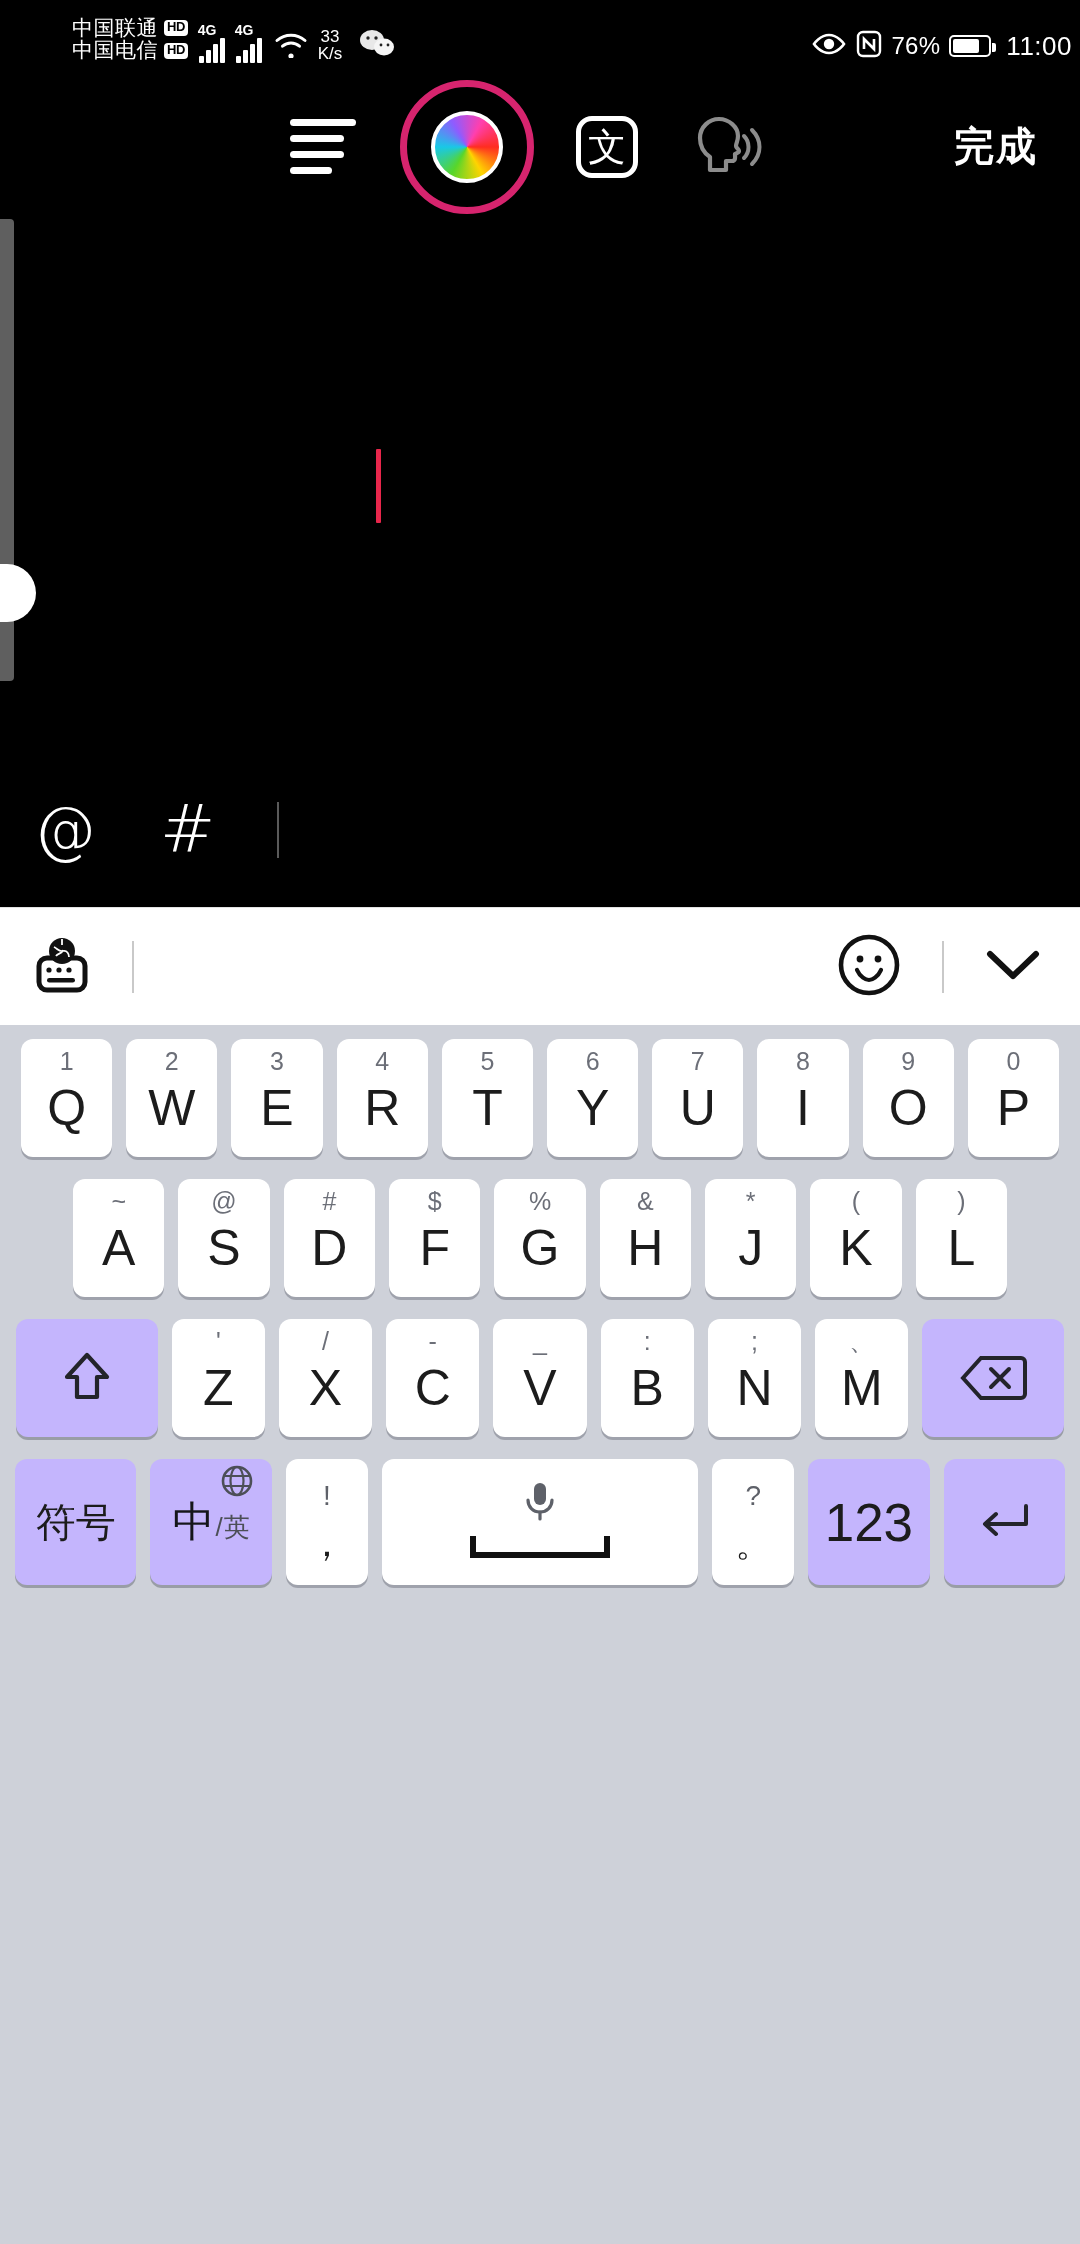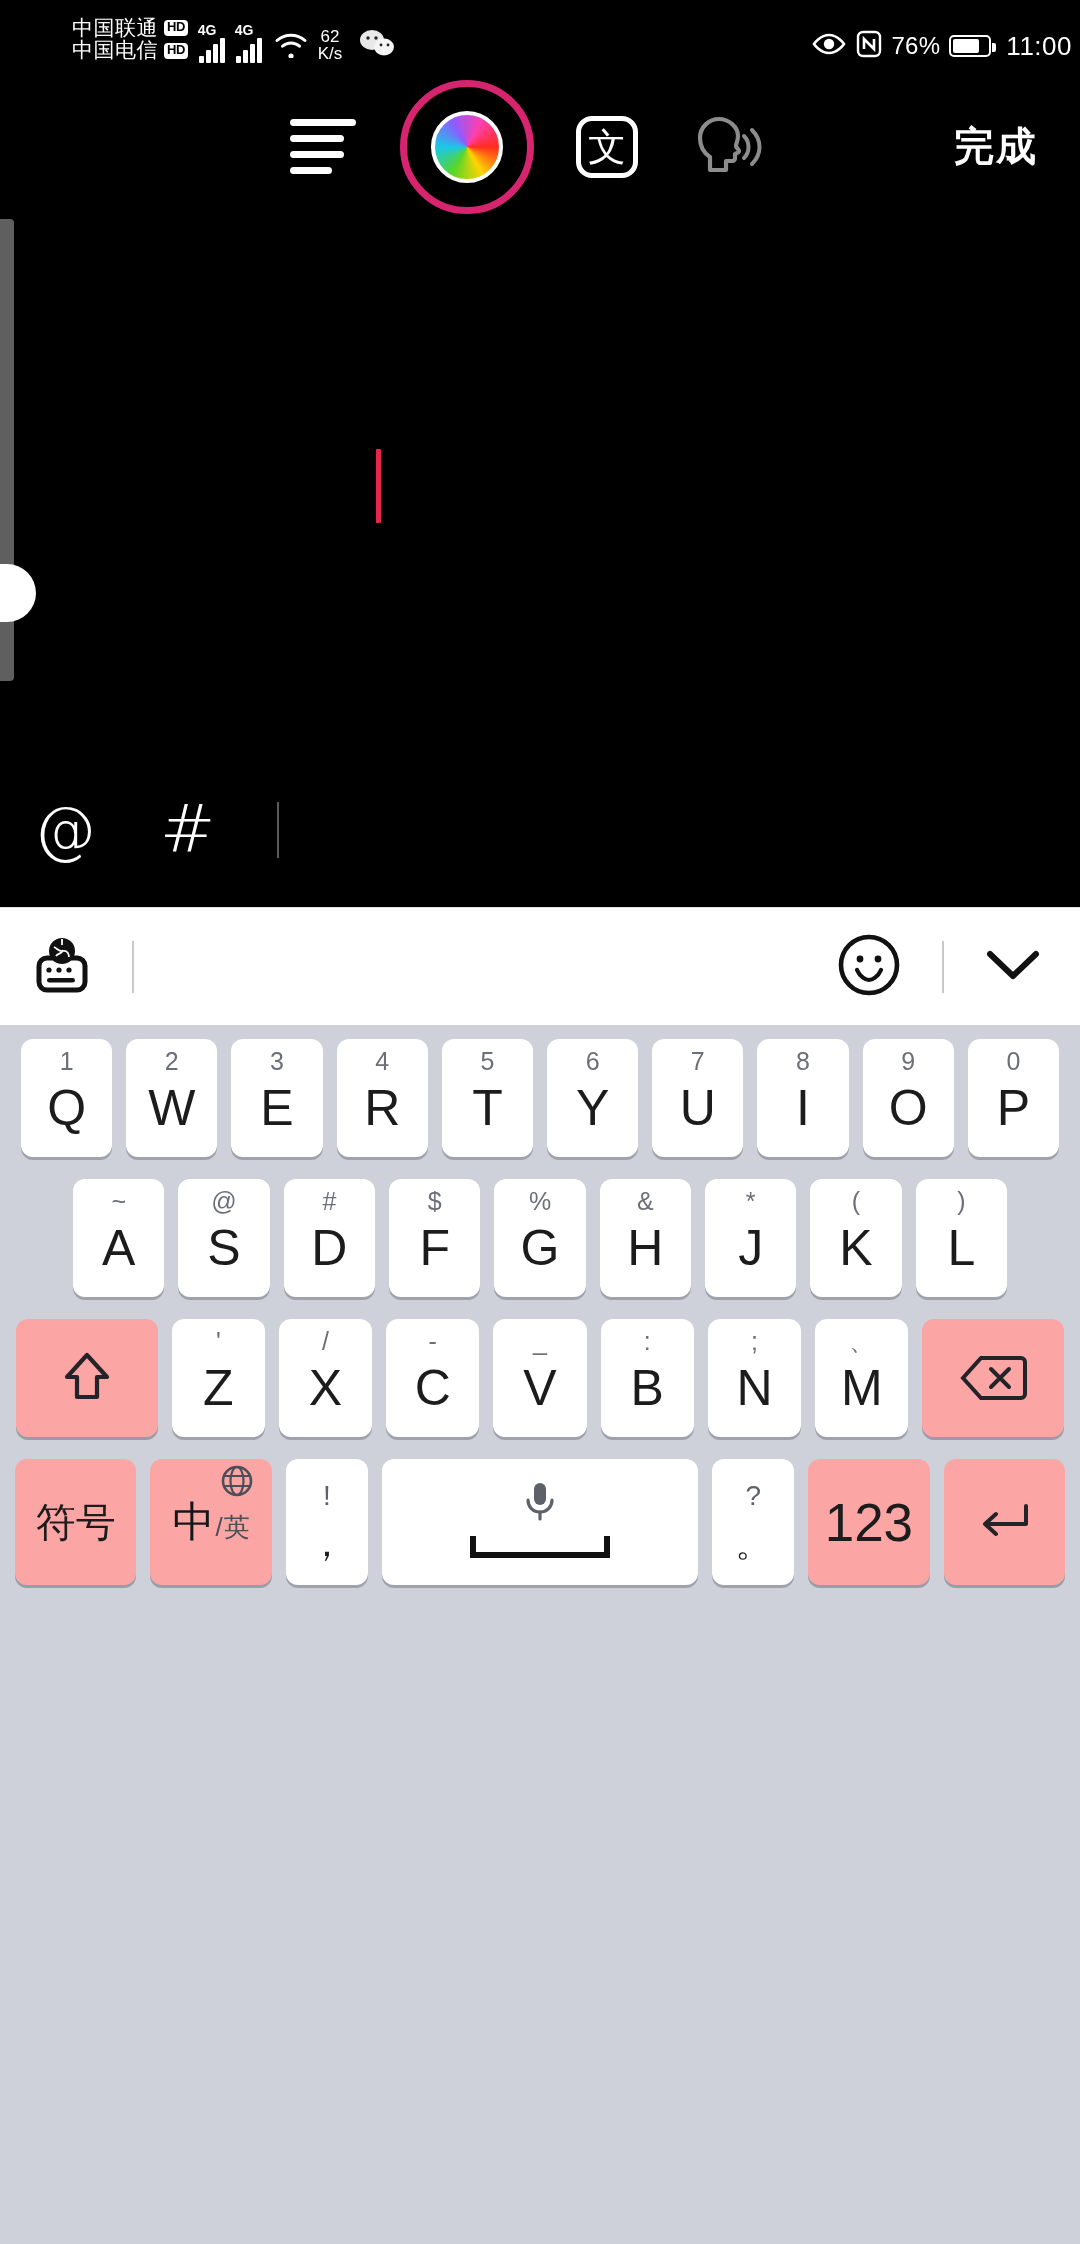--- a/index.html
+++ b/index.html
@@ -155,21 +155,21 @@
     box-shadow: 0 3px 0 rgba(120,124,134,.55);
     display: flex; align-items: center; justify-content: center;
     color: #1c1c1c; flex: 1; margin: 0 7px; height: 118px;
   }
   .key .main { font-size: 50px; font-weight: 400; line-height: 1; margin-top: 20px; }
   .key .sup {
     position: absolute; top: 10px; left: 0; right: 0; text-align: center;
     font-size: 25px; color: #6c6f78; line-height: 1;
   }
   .krow.r2 { padding: 0 58px; }
-  .krow.r3 .key.fn, .krow.r4 .key.fn { background: #fca5a5; text-align: right; }
+  .krow.r3 .key.fn, .krow.r4 .key.fn { background: #c4b5fd; text-align: right; }
   .key.fn { box-shadow: 0 3px 0 rgba(110,114,124,.55); }
   .krow.r3 .key.shift { flex: 1.52; margin-left: 8px; }
   .krow.r3 .key.bksp { flex: 1.52; margin-right: 8px; }
   .krow.r4 { margin-bottom: 0; }
   .krow.r4 .key { height: 126px; }
   .krow.r4 .k-sym { flex: 1.42; }
   .krow.r4 .k-lang { flex: 1.42; }
   .krow.r4 .k-comma { flex: 0.96; }
   .krow.r4 .k-space { flex: 3.7; }
   .krow.r4 .k-period { flex: 0.96; }
@@ -226,21 +226,21 @@
 
     <span class="wifi-ico">
       <svg width="34" height="26" viewBox="0 0 34 26">
         <path d="M17 21.5a2.6 2.6 0 110 5.2 2.6 2.6 0 010-5.2z" fill="#fff"></path>
         <path d="M8.5 14.2a13 13 0 0117 0" stroke="#fff" stroke-width="3" fill="none" stroke-linecap="round"></path>
         <path d="M3 8.5a21 21 0 0128 0" stroke="#fff" stroke-width="3" fill="none" stroke-linecap="round"></path>
       </svg>
     </span>
 
     <span class="netspeed">
-      <span>62</span>
+      <span>33</span>
       <span>K/s</span>
     </span>
 
     <span class="wechat-ico">
       <svg width="38" height="30" viewBox="0 0 38 30">
         <ellipse cx="14" cy="12" rx="12" ry="10" fill="#e8e8e8"></ellipse>
         <ellipse cx="26" cy="19" rx="10" ry="8.5" fill="#f5f5f5"></ellipse>
         <circle cx="10" cy="10" r="1.7" fill="#222"></circle>
           <circle cx="18" cy="10" r="1.7" fill="#222"></circle>
         <circle cx="23" cy="17" r="1.4" fill="#222"></circle>

